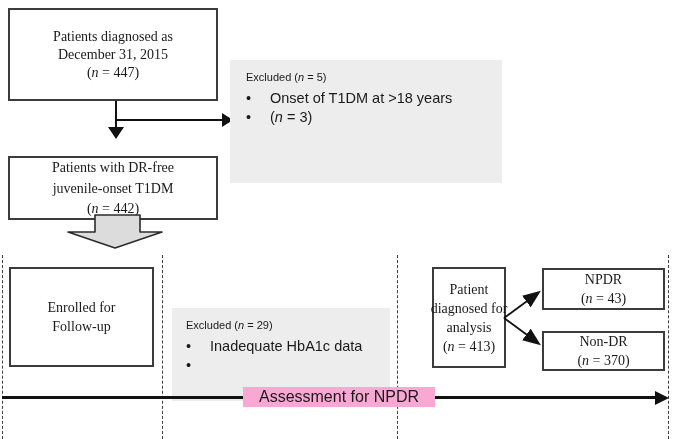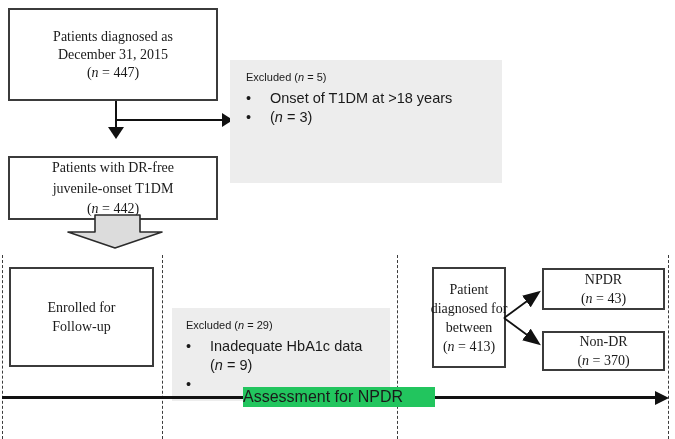--- a/index.html
+++ b/index.html
@@ -25,22 +25,22 @@
   .bullet-glyph{width:24px;flex:0 0 24px;}
   .bullet-body div{white-space:nowrap;}
   .hline{position:absolute;background:#111;height:2px;}
   .vline{position:absolute;background:#111;width:2px;}
   .thickline{position:absolute;background:#111;height:3px;}
   .arrow-right{position:absolute;width:0;height:0;border-top:7px solid transparent;border-bottom:7px solid transparent;border-left:11px solid #111;}
   .arrow-right.big{border-top-width:7px;border-bottom-width:7px;border-left-width:14px;}
   .arrow-down{position:absolute;width:0;height:0;border-left:8px solid transparent;border-right:8px solid transparent;border-top:12px solid #111;}
   .dashline{position:absolute;width:0;border-left:1px dashed #3c3c3c;}
   .axis-label{
-    position:absolute;left:243px;top:387px;width:192px;
-    font-size:16px;line-height:20px;background:#22c55e;white-space:nowrap;
+    position:absolute;left:243px;top:387px;width:192px;text-align:center;
+    font-size:16px;line-height:20px;background:#f9a8d4;white-space:nowrap;
   }
   svg{position:absolute;display:block;}
   i{font-style:italic;}
 </style>
 </head>
 <body>
 
 <div id="stage">
 
   <div class="wbox tight" style="left:8px;top:8px;width:210px;height:93px;">
@@ -89,34 +89,33 @@
     <div class="line">Enrolled for</div>
     <div class="line">Follow-up</div>
   </div>
 
   <div class="graybox" style="left:172px;top:263px;width:218px;height:93px;padding-left:14px;margin-top:45px;">
     <div class="title">Excluded (<i>n</i> = 29)</div>
     <div class="bullet-item">
       <span class="bullet-glyph">•</span>
       <span class="bullet-body">
         <div>Inadequate HbA1c data</div>
-        <div>(<i>n</i> = 9)</div>
       </span>
     </div>
     <div class="bullet-item">
       <span class="bullet-glyph">•</span>
       <span class="bullet-body">
       </span>
     </div>
   </div>
 
   <div class="wbox" style="left:432px;top:267px;width:74px;height:101px;">
     <div class="line">Patient</div>
     <div class="line">diagnosed for</div>
-    <div class="line">between</div>
+    <div class="line">analysis</div>
     <div class="line">(<i>n</i> = 413)</div>
   </div>
 
   <svg style="left:498px;top:282px;" width="50" height="72" viewBox="0 0 50 72">
     <defs>
       <marker id="ah" markerWidth="10" markerHeight="8" refX="8" refY="4" orient="auto">
         <path d="M0,0 L10,4 L0,8 z" fill="#111"></path>
       </marker>
     </defs>
     <line x1="6" y1="36" x2="40" y2="11" stroke="#111" stroke-width="1.8" marker-end="url(#ah)"></line>

